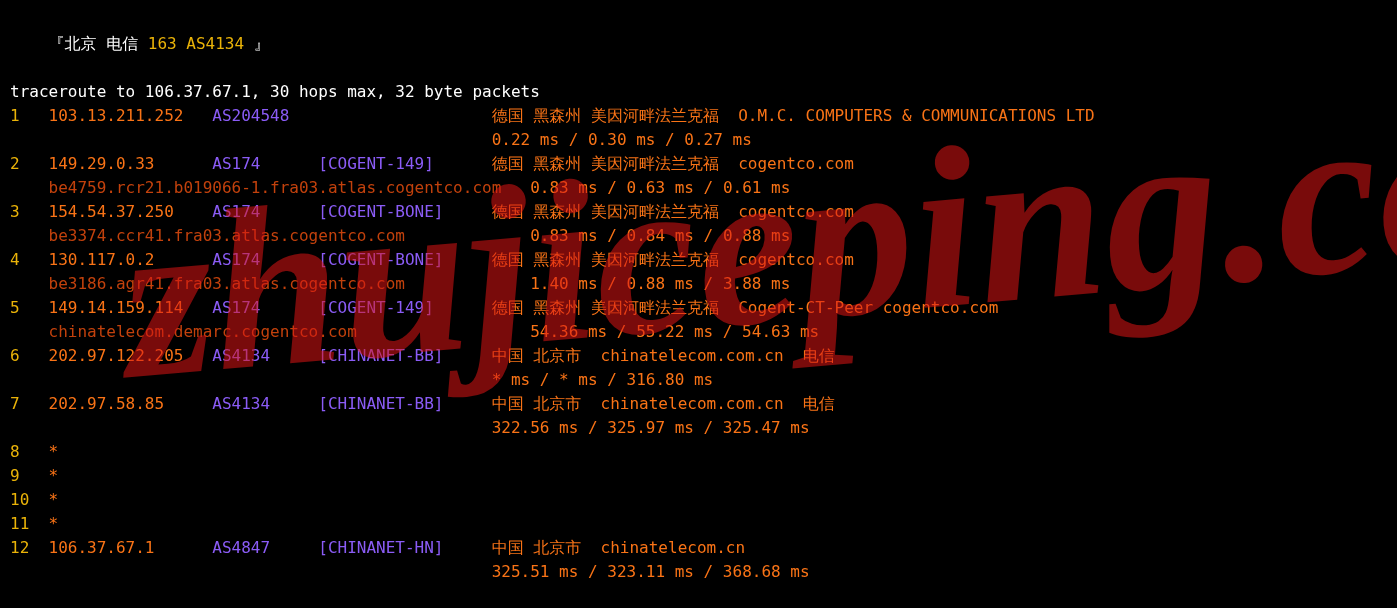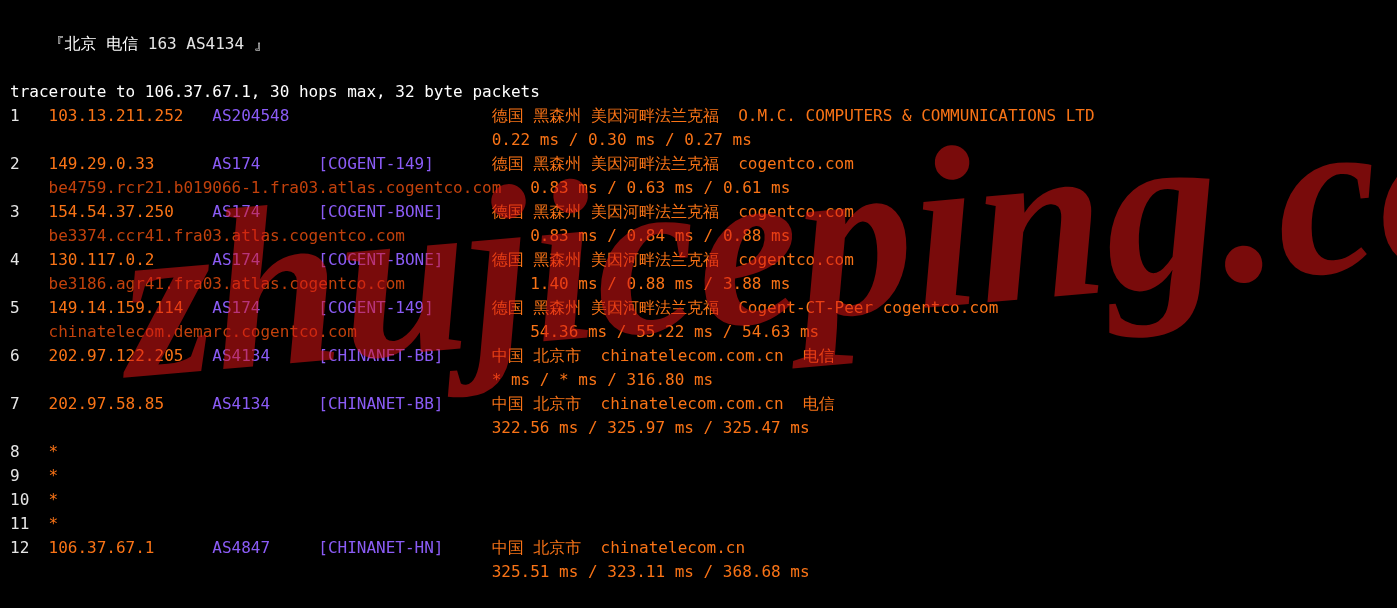--- a/index.html
+++ b/index.html
@@ -7,21 +7,21 @@
     padding: 0;
     background: #000;
     color: #e8e8e8;
     font-family: "Consolas", "Menlo", "DejaVu Sans Mono", monospace;
     font-size: 16px;
     line-height: 1.5;
     white-space: nowrap;
     width: 1397px;
   }
   .line { white-space: pre; }
-  .yellow { color: #e5e5e5; }
+  .yellow { color: #eab308; }
   .green  { color: #8b5cf6; }
   .cyan   { color: #f97316; }
   .dim    { color: #c2410c; }
   .white  { color: #f97316; }
   .hdr    { color: #ffffff; }
   .watermark {
     position: absolute;
     left: 120px;
     top: 60px;
     font-size: 230px;

